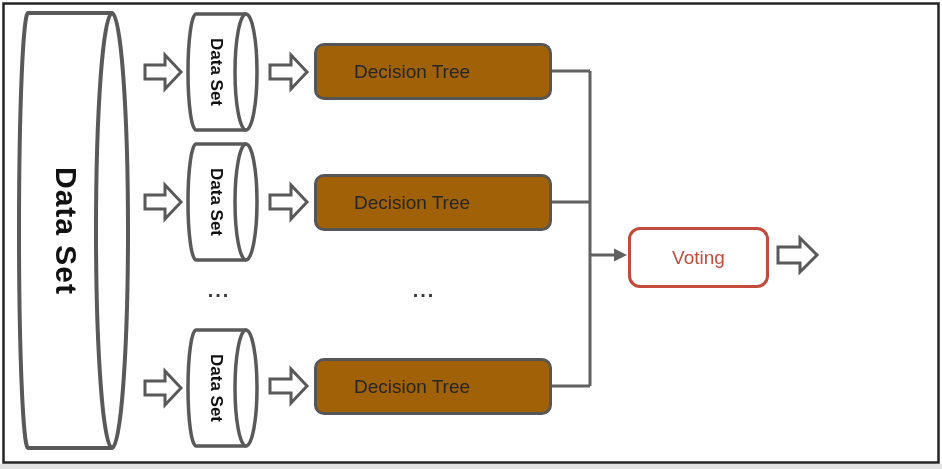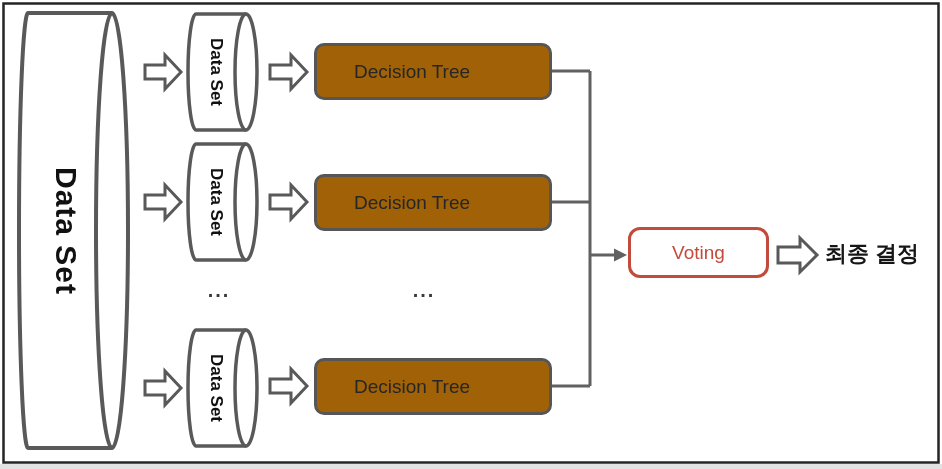--- a/index.html
+++ b/index.html
@@ -7,21 +7,21 @@
   .canvas{position:relative;width:942px;height:469px;background:#ffffff;overflow:hidden;}
   .shapes{position:absolute;left:0;top:0;width:942px;height:469px;}
   .label{position:absolute;white-space:nowrap;transform:translate(-50%,-50%);color:#1f1f1f;}
   .label.vertical{transform:translate(-50%,-50%) rotate(90deg);}
   .main-ds-label{font-size:30px;font-weight:bold;letter-spacing:1px;color:#111;}
   .subset-label{font-size:17px;font-weight:bold;color:#111;}
   .tree-box{position:absolute;width:238px;height:57px;box-sizing:border-box;
     border:3px solid #565656;border-radius:10px;background:#a16207;
     display:flex;align-items:center;justify-content:center;}
   .tree-box span{font-size:19px;color:#262626;margin-right:42px;}
-  .voting-box{position:absolute;left:628px;top:227px;width:141px;height:51px;box-sizing:border-box;
+  .voting-box{position:absolute;left:628px;top:227px;width:141px;height:61px;box-sizing:border-box;
     border:3.5px solid #c24b3c;border-radius:12px;background:#fff;
     display:flex;align-items:center;justify-content:center;}
   .voting-box span{font-size:19px;color:#c24b3c;font-weight:500;}
   .final-label{font-size:22px;font-weight:600;color:#151515;}
   .dots{font-size:20px;font-weight:bold;color:#3a3a3a;letter-spacing:2px;}
 </style>
 </head>
 <body>
 
 <div class="canvas">
@@ -91,15 +91,14 @@
     <span>Decision Tree</span>
   </div>
 
   <div class="label dots" style="left:219px;top:290px;">...</div>
   <div class="label dots" style="left:424px;top:290px;">...</div>
 
   <div class="voting-box">
     <span>Voting</span>
   </div>
 
-  <div class="label final-label" style="left:872px;top:254px;">최종 결정</div>
 
 </div>
 
 </body></html>

